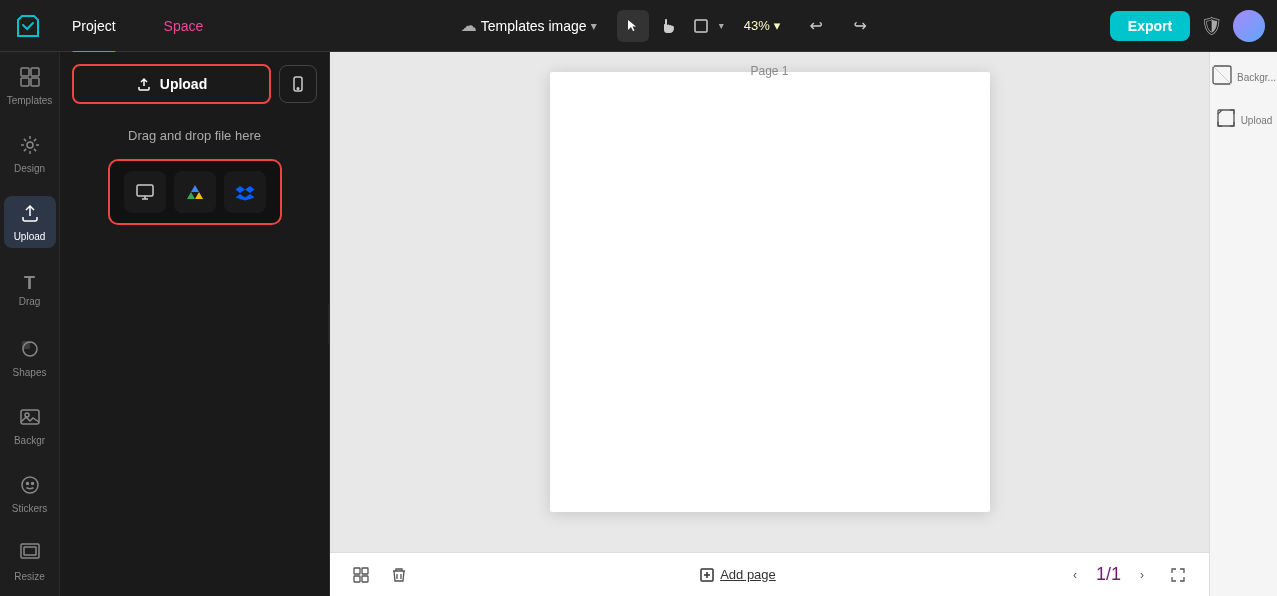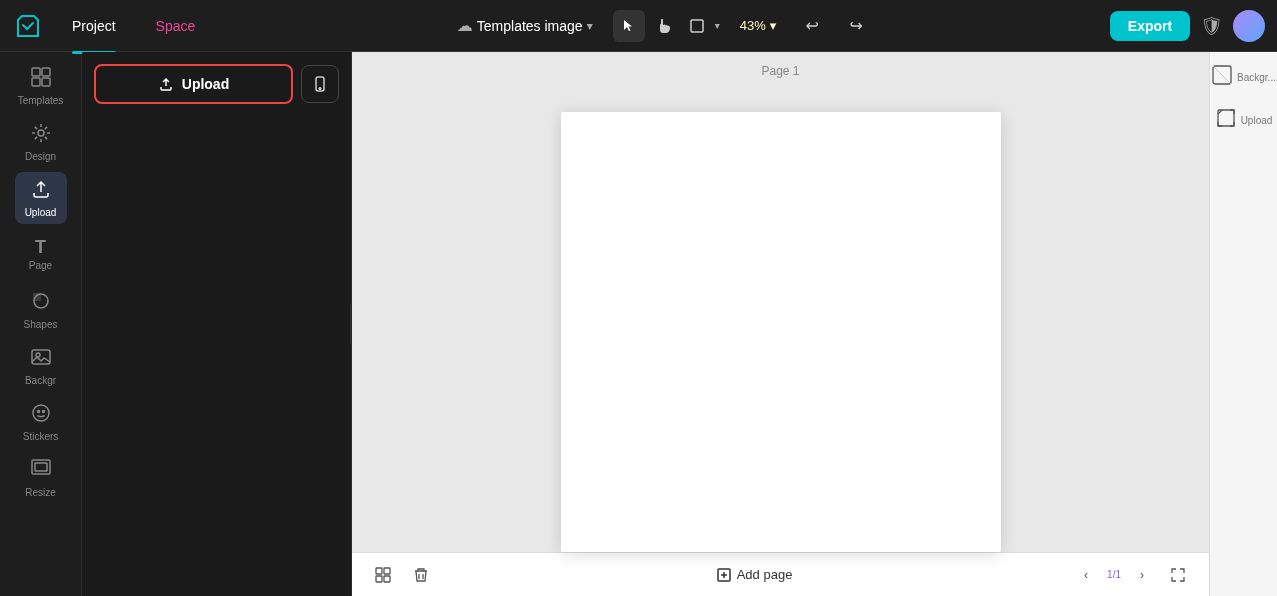--- a/index.html
+++ b/index.html
@@ -15,21 +15,21 @@
       padding: 0 12px;
       border-bottom: 1px solid #333;
       flex-shrink: 0;
     }
     .header-left { display: flex; align-items: center; gap: 12px; }
     .header-right { display: flex; align-items: center; gap: 10px; }
 
     .logo-icon { width: 32px; height: 32px; display: flex; align-items: center; justify-content: center; cursor: pointer; }
     .logo-svg { width: 28px; height: 28px; }
 
-    .project-nav { display: flex; align-items: flex-end; gap: 8px; }
+    .project-nav { display: flex; align-items: flex-end; gap: 16px; }
     .nav-tab {
       padding: 6px 16px;
       color: #ec4899;
       font-size: 14px;
       font-weight: 500;
       cursor: pointer;
       position: relative;
     }
     .nav-tab.active { color: #fff; }
     .nav-tab.active::after {
@@ -73,27 +73,27 @@
       width: 32px; height: 32px; border-radius: 50%;
       background: linear-gradient(135deg, #a78bfa, #60a5fa);
       cursor: pointer;
     }
 
     
     .main-body { display: flex; flex: 1; overflow: hidden; }
 
     
     .sidebar-icons {
-      width: 82px;
+      width: 60px;
       background: #1e1e1e;
       display: flex;
       flex-direction: column;
       align-items: center;
       padding: 8px 0;
-      gap: 4px;
+      gap: 16px;
       border-right: 1px solid #2a2a2a;
       flex-shrink: 0;
     }
     .sidebar-icon-item {
       display: flex; flex-direction: column; align-items: center; justify-content: center;
       width: 52px; min-height: 52px; border-radius: 8px;
       cursor: pointer; color: #888; font-size: 10px; gap: 4px;
       padding: 6px 4px;
     }
     .sidebar-icon-item.active { background: #2d3748; color: #fff; }
@@ -158,21 +158,21 @@
     
     .canvas-area {
       flex: 1;
       background: #e8e8e8;
       display: flex;
       flex-direction: column;
       position: relative;
       overflow: hidden;
     }
     .canvas-scroll {
-      flex: 1; display: flex; align-items: flex-end; justify-content: center;
+      flex: 1; display: flex; align-items: flex-start; justify-content: center;
       position: relative;
     }
     .page-label {
       position: absolute;
       top: 12px; left: 50%;
       transform: translateX(-50%);
       color: #888; font-size: 12px;
     }
     .canvas-page {
       width: 440px; height: 440px;
@@ -197,21 +197,21 @@
     .bottom-icon-btn {
       width: 30px; height: 30px; display: flex; align-items: center; justify-content: center;
       border-radius: 6px; cursor: pointer; color: #555; font-size: 16px;
       background: transparent; border: none;
     }
 
     .add-page-btn {
       display: flex; align-items: center; gap: 6px;
       padding: 4px 10px; border-radius: 6px; cursor: pointer;
       color: #333; font-size: 13px; font-weight: 500;
-      background: transparent; border: none;
+      background: transparent; border: none; text-decoration: underline;
     }
     .page-nav-btn {
       width: 26px; height: 26px; display: flex; align-items: center; justify-content: center;
       border-radius: 4px; cursor: pointer; color: #555; font-size: 12px;
       background: transparent; border: none;
     }
 
     
     .right-panel {
       width: 68px; background: #f5f5f5;
@@ -322,21 +322,21 @@
         <svg width="22" height="22" viewBox="0 0 22 22" fill="none" stroke="currentColor" stroke-width="1.5">
           <path d="M11 14 L11 4 M7 8 L11 4 L15 8"></path>
           <path d="M4 15 L4 17 C4 18.1 4.9 19 6 19 L16 19 C17.1 19 18 18.1 18 17 L18 15"></path>
         </svg>
       </span>
       <span class="icon-label">Upload</span>
     </div>
 
     <div class="sidebar-icon-item">
       <span class="icon-glyph" style="font-size:18px;font-weight:700;color:currentColor;">T</span>
-      <span class="icon-label">Page</span>
+      <span class="icon-label">Drag</span>
     </div>
 
     <div class="sidebar-icon-item">
       <span class="icon-glyph">
         <svg width="22" height="22" viewBox="0 0 22 22" fill="none" stroke="currentColor" stroke-width="1.5">
           <circle cx="11" cy="11" r="7"></circle>
           <rect x="3" y="3" width="8" height="8" rx="1" fill="currentColor" stroke="none" opacity="0.3"></rect>
         </svg>
       </span>
       <span class="icon-label">Shapes</span>
@@ -387,20 +387,48 @@
           <span>Upload</span>
         </button>
         <button class="phone-btn">
           <svg width="16" height="16" viewBox="0 0 16 16" fill="none" stroke="currentColor" stroke-width="1.5">
             <rect x="4" y="1" width="8" height="14" rx="2"></rect>
             <circle cx="8" cy="12.5" r="0.8" fill="currentColor"></circle>
           </svg>
         </button>
       </div>
 
+      <div class="panel-content">
+        <span class="drag-drop-text">Drag and drop file here</span>
+
+        <div class="source-buttons">
+
+          <button class="source-btn" title="Upload from computer">
+            <svg width="20" height="20" viewBox="0 0 20 20" fill="none" stroke="currentColor" stroke-width="1.5">
+              <rect x="2" y="3" width="16" height="11" rx="1.5"></rect>
+              <path d="M7 17 L13 17 M10 14 L10 17"></path>
+            </svg>
+          </button>
+
+          <button class="source-btn" title="Upload from Google Drive">
+            <svg width="20" height="20" viewBox="0 0 20 20" fill="none">
+              <path d="M10 3 L14 10 L6 10 Z" fill="#4285f4"></path>
+              <path d="M6 10 L2 17 L10 17 Z" fill="#34a853"></path>
+              <path d="M14 10 L18 17 L10 17 Z" fill="#fbbc05"></path>
+              <path d="M10 17 L14 10 L10 3 Z" fill="#ea4335" opacity="0.0"></path>
+            </svg>
+          </button>
+
+          <button class="source-btn" title="Upload from Dropbox">
+            <svg width="20" height="20" viewBox="0 0 20 20" fill="none">
+              <path d="M5 3 L10 6.5 L5 10 L0.5 6.5 Z M15 3 L19.5 6.5 L15 10 L10 6.5 Z M5 11 L10 14.5 L15 11 L19.5 14.5 L10 17.5 L0.5 14.5 Z" transform="translate(0, 1)" fill="#0061fe"></path>
+            </svg>
+          </button>
+        </div>
+      </div>
     </div>
 
     <div class="collapse-handle">‹</div>
   </div>
 
   <div class="canvas-area">
     <div class="canvas-scroll">
       <span class="page-label">Page 1</span>
       <div class="canvas-page"></div>
     </div>
@@ -427,21 +455,21 @@
           <svg width="14" height="14" viewBox="0 0 14 14" fill="none" stroke="currentColor" stroke-width="1.5">
             <rect x="1" y="1" width="12" height="12" rx="1"></rect>
             <path d="M7 4 L7 10 M4 7 L10 7"></path>
           </svg>
           <span>Add page</span>
         </button>
       </div>
 
       <div class="bottom-right">
         <button class="page-nav-btn">‹</button>
-        <span style="font-size:10px;color:#8b5cf6;">1/1</span>
+        <span style="font-size:18px;color:#701a75;">1/1</span>
         <button class="page-nav-btn">›</button>
         <button class="bottom-icon-btn">
           <svg width="16" height="16" viewBox="0 0 16 16" fill="none" stroke="currentColor" stroke-width="1.3">
             <path d="M2 6 L2 2 L6 2 M10 2 L14 2 L14 6 M14 10 L14 14 L10 14 M6 14 L2 14 L2 10"></path>
           </svg>
         </button>
       </div>
     </div>
   </div>
 

